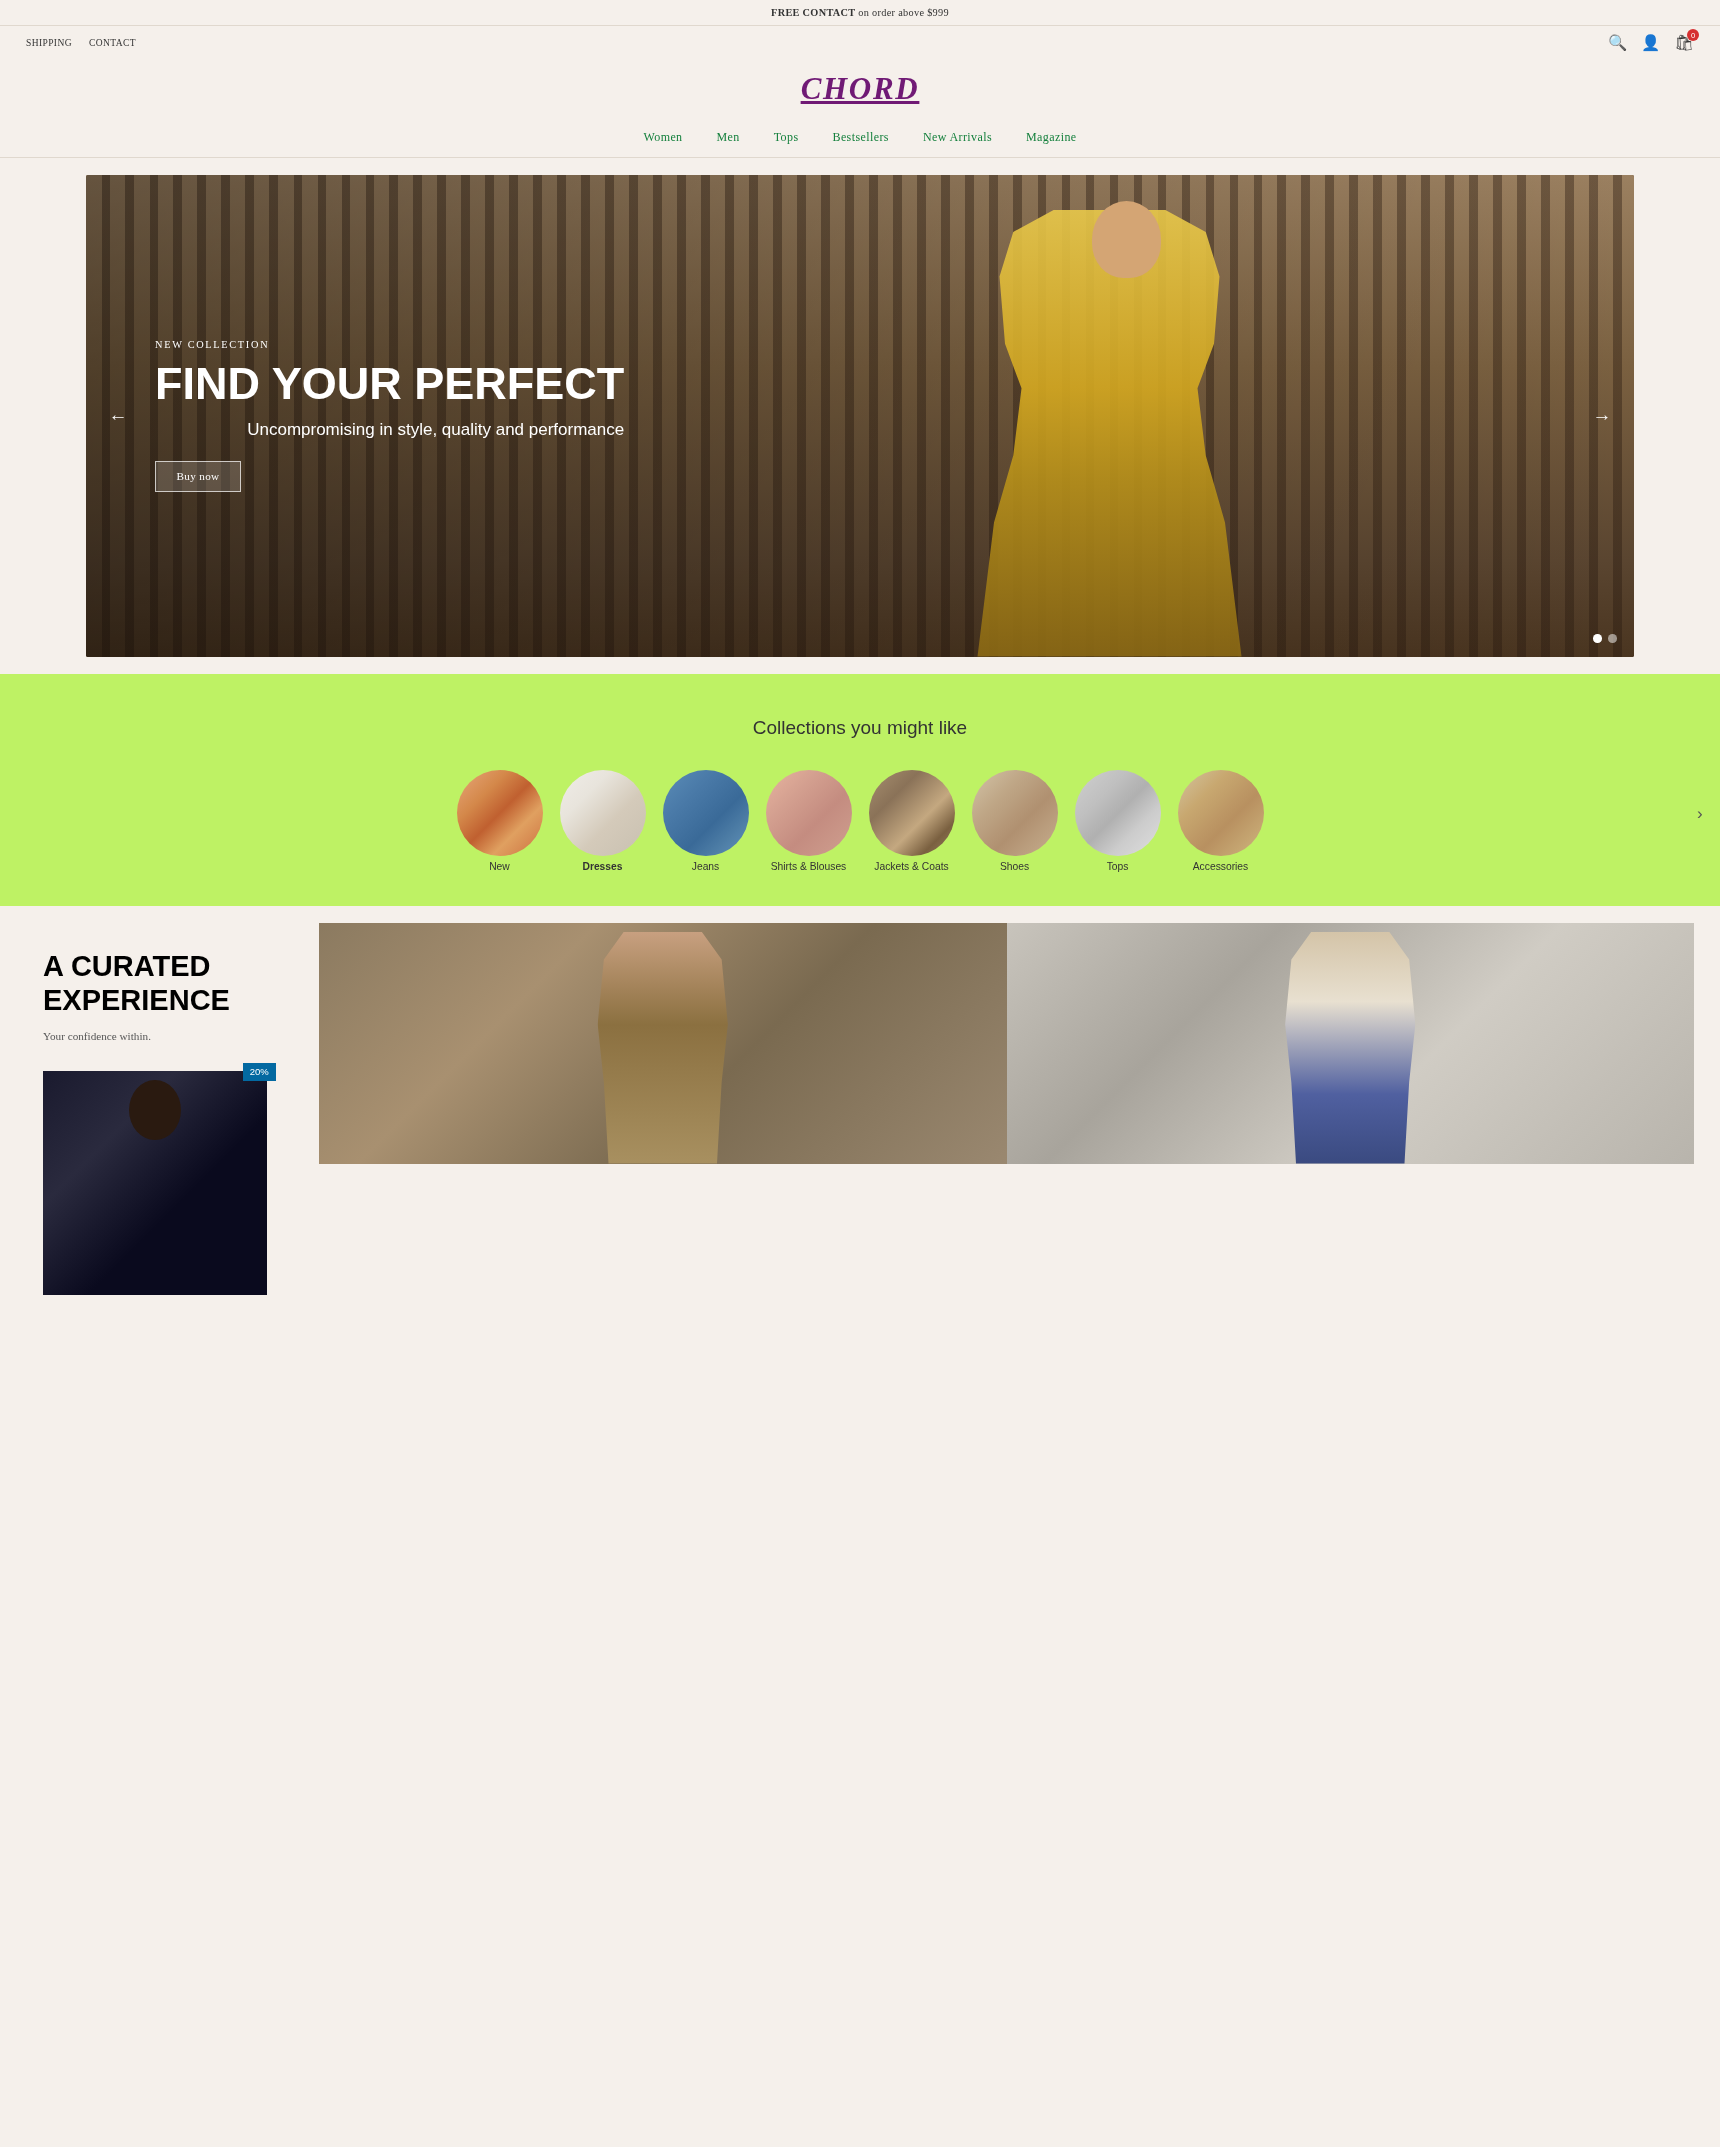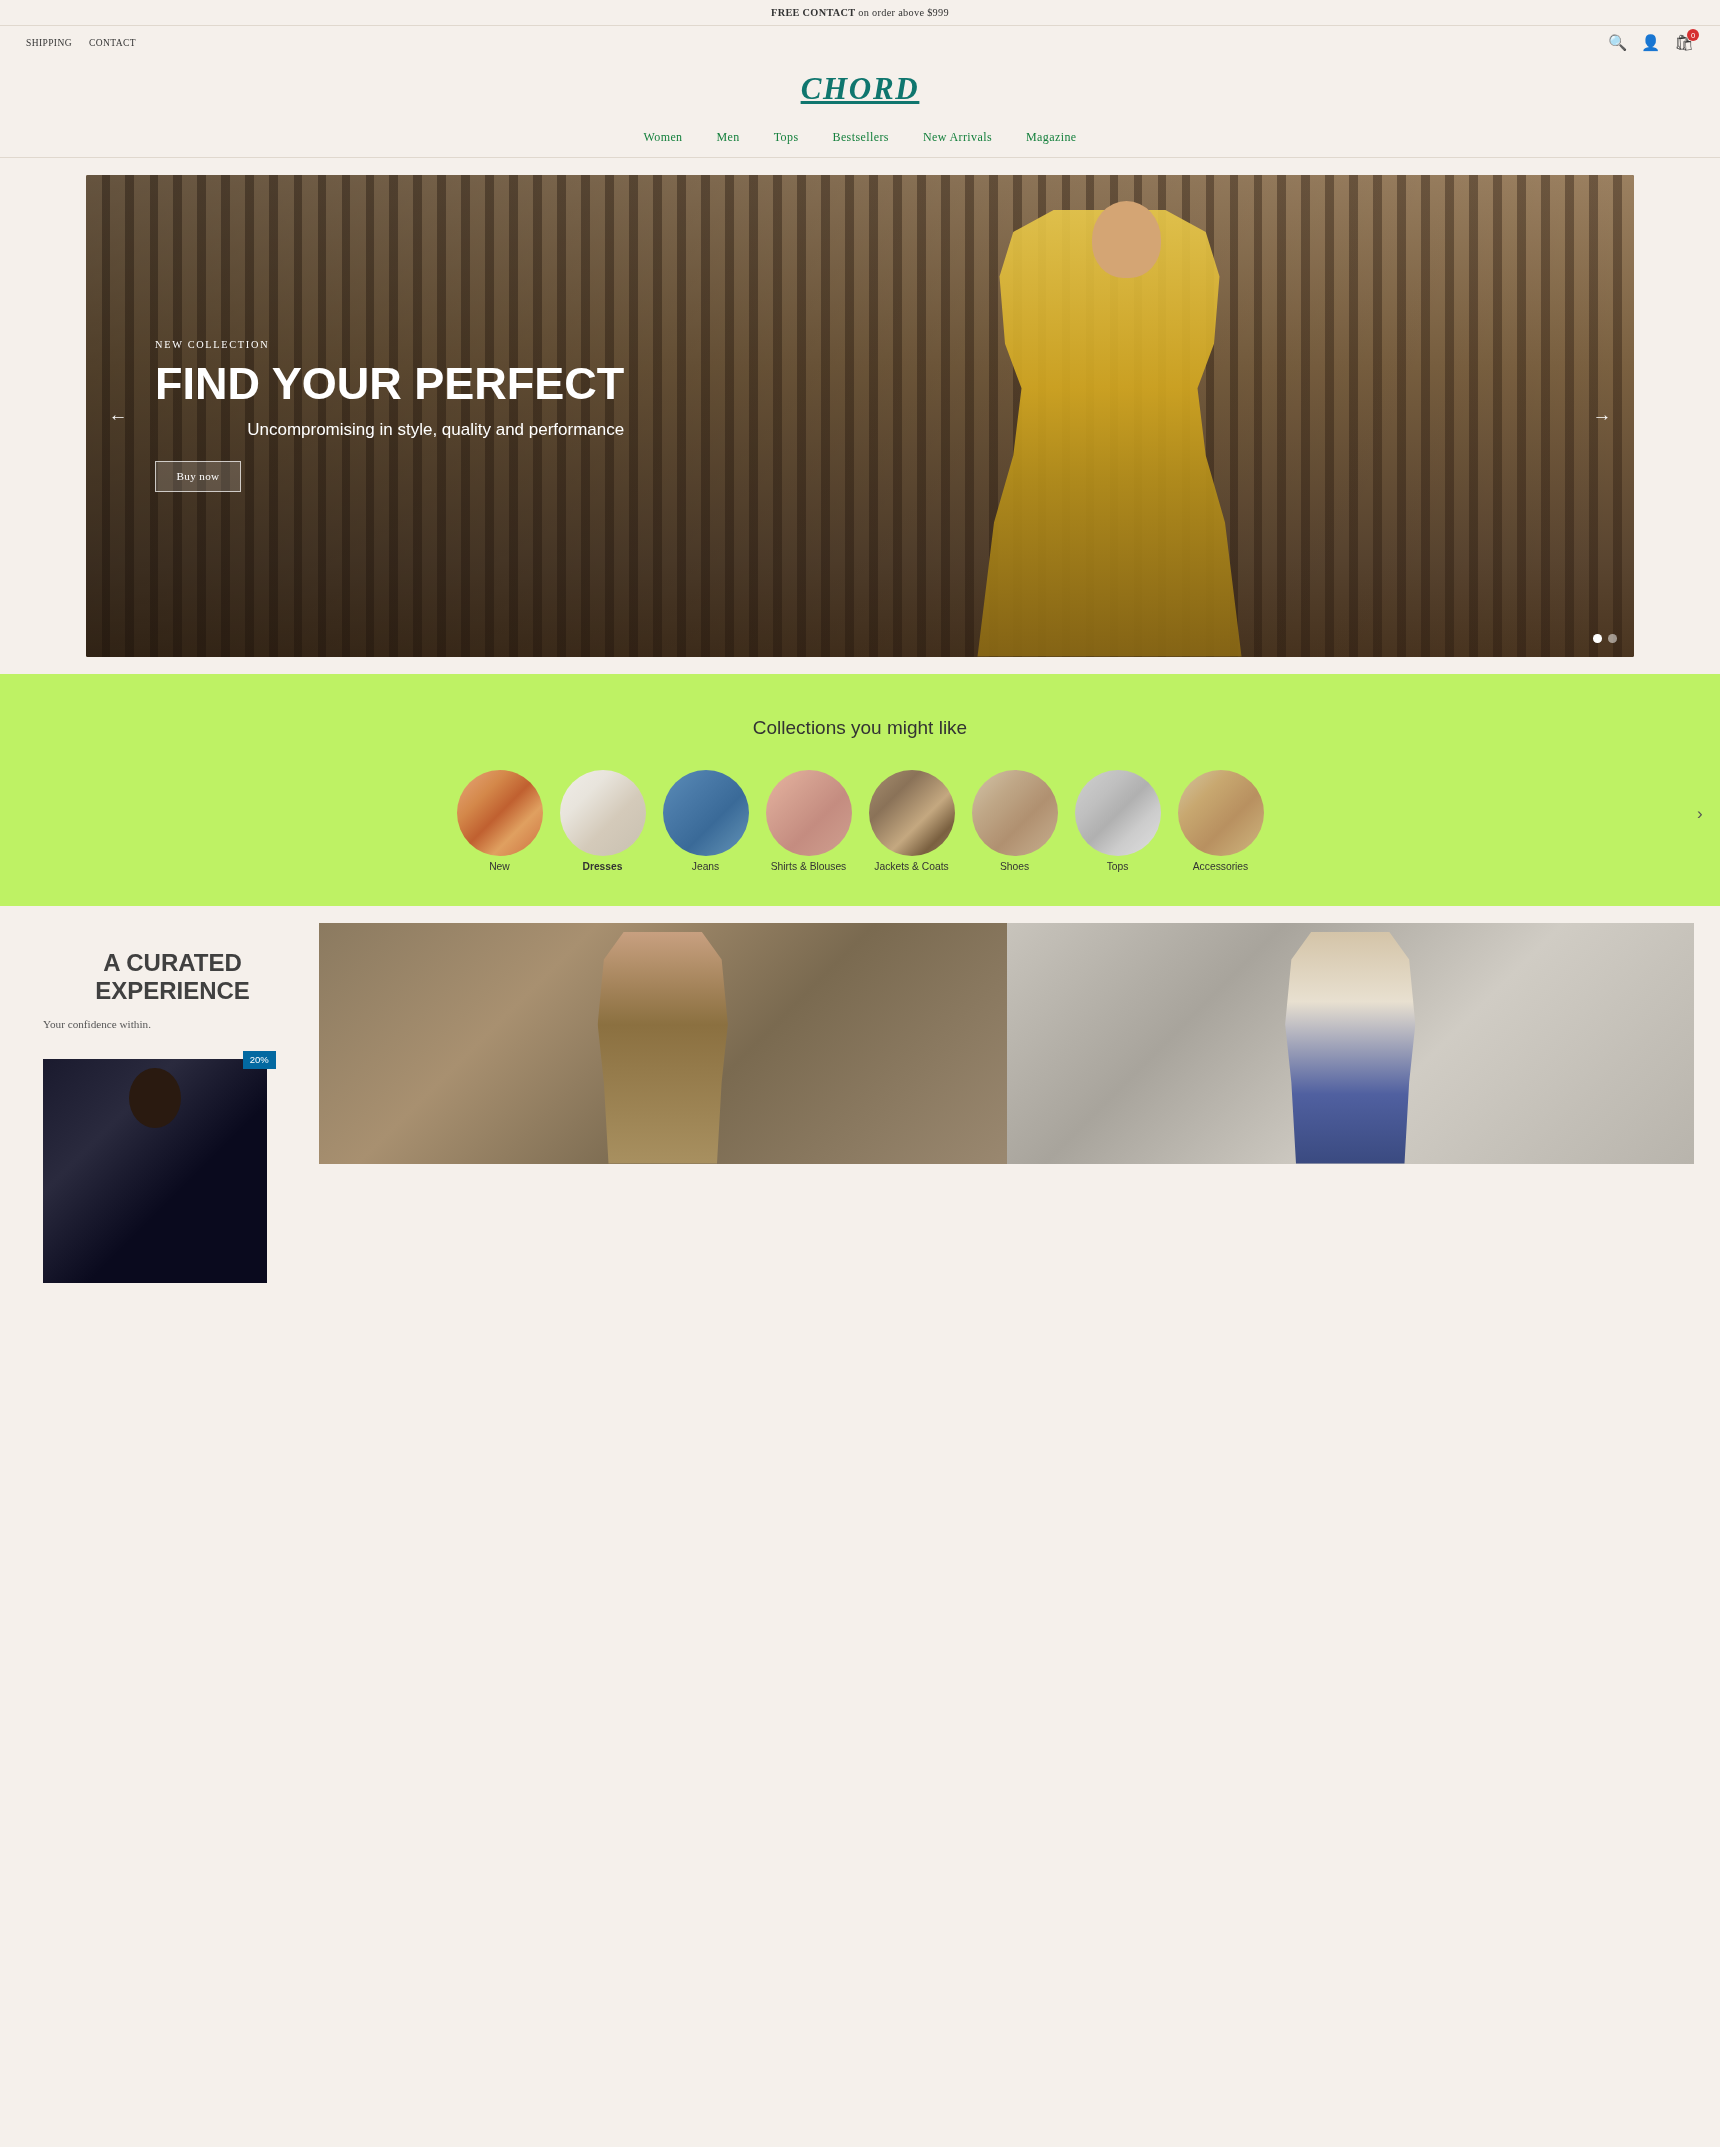--- a/index.html
+++ b/index.html
@@ -56,21 +56,21 @@
 
     
     .logo-bar {
       text-align: center;
       padding: 10.3px;
       background: #f5f0eb;
     }
     .logo {
       font-family: 'Georgia', serif;
       font-size: 31px;
-      color: #0f766e;
+      color: #701a75;
       font-style: italic;
       font-weight: bold;
       letter-spacing: 1.7px;
     }
 
     
     .main-nav {
       display: flex;
       justify-content: center;
       gap: 34px;
@@ -277,27 +277,26 @@
       grid-template-columns: 293px 1fr 1fr;
       gap: 0;
       background: #f5f0eb;
       padding: 17px 26px 0;
       min-height: 258px;
     }
     .curated-text {
       padding: 26px 17px;
     }
     .curated-heading {
-      font-size: 24px;
+      font-size: 29px;
       font-weight: bold;
       line-height: 1.2;
       margin-bottom: 12px;
-      color: #404040;
-      font-family: sans-serif;
-      text-align: center;
+      color: #000000;
+      font-family: sans-serif;
     }
     .curated-desc {
       font-size: 11.2px;
       color: #555;
       margin-bottom: 20.6px;
     }
     .curated-promo {
       position: relative;
       display: inline-block;
       margin-top: 8.6px;

